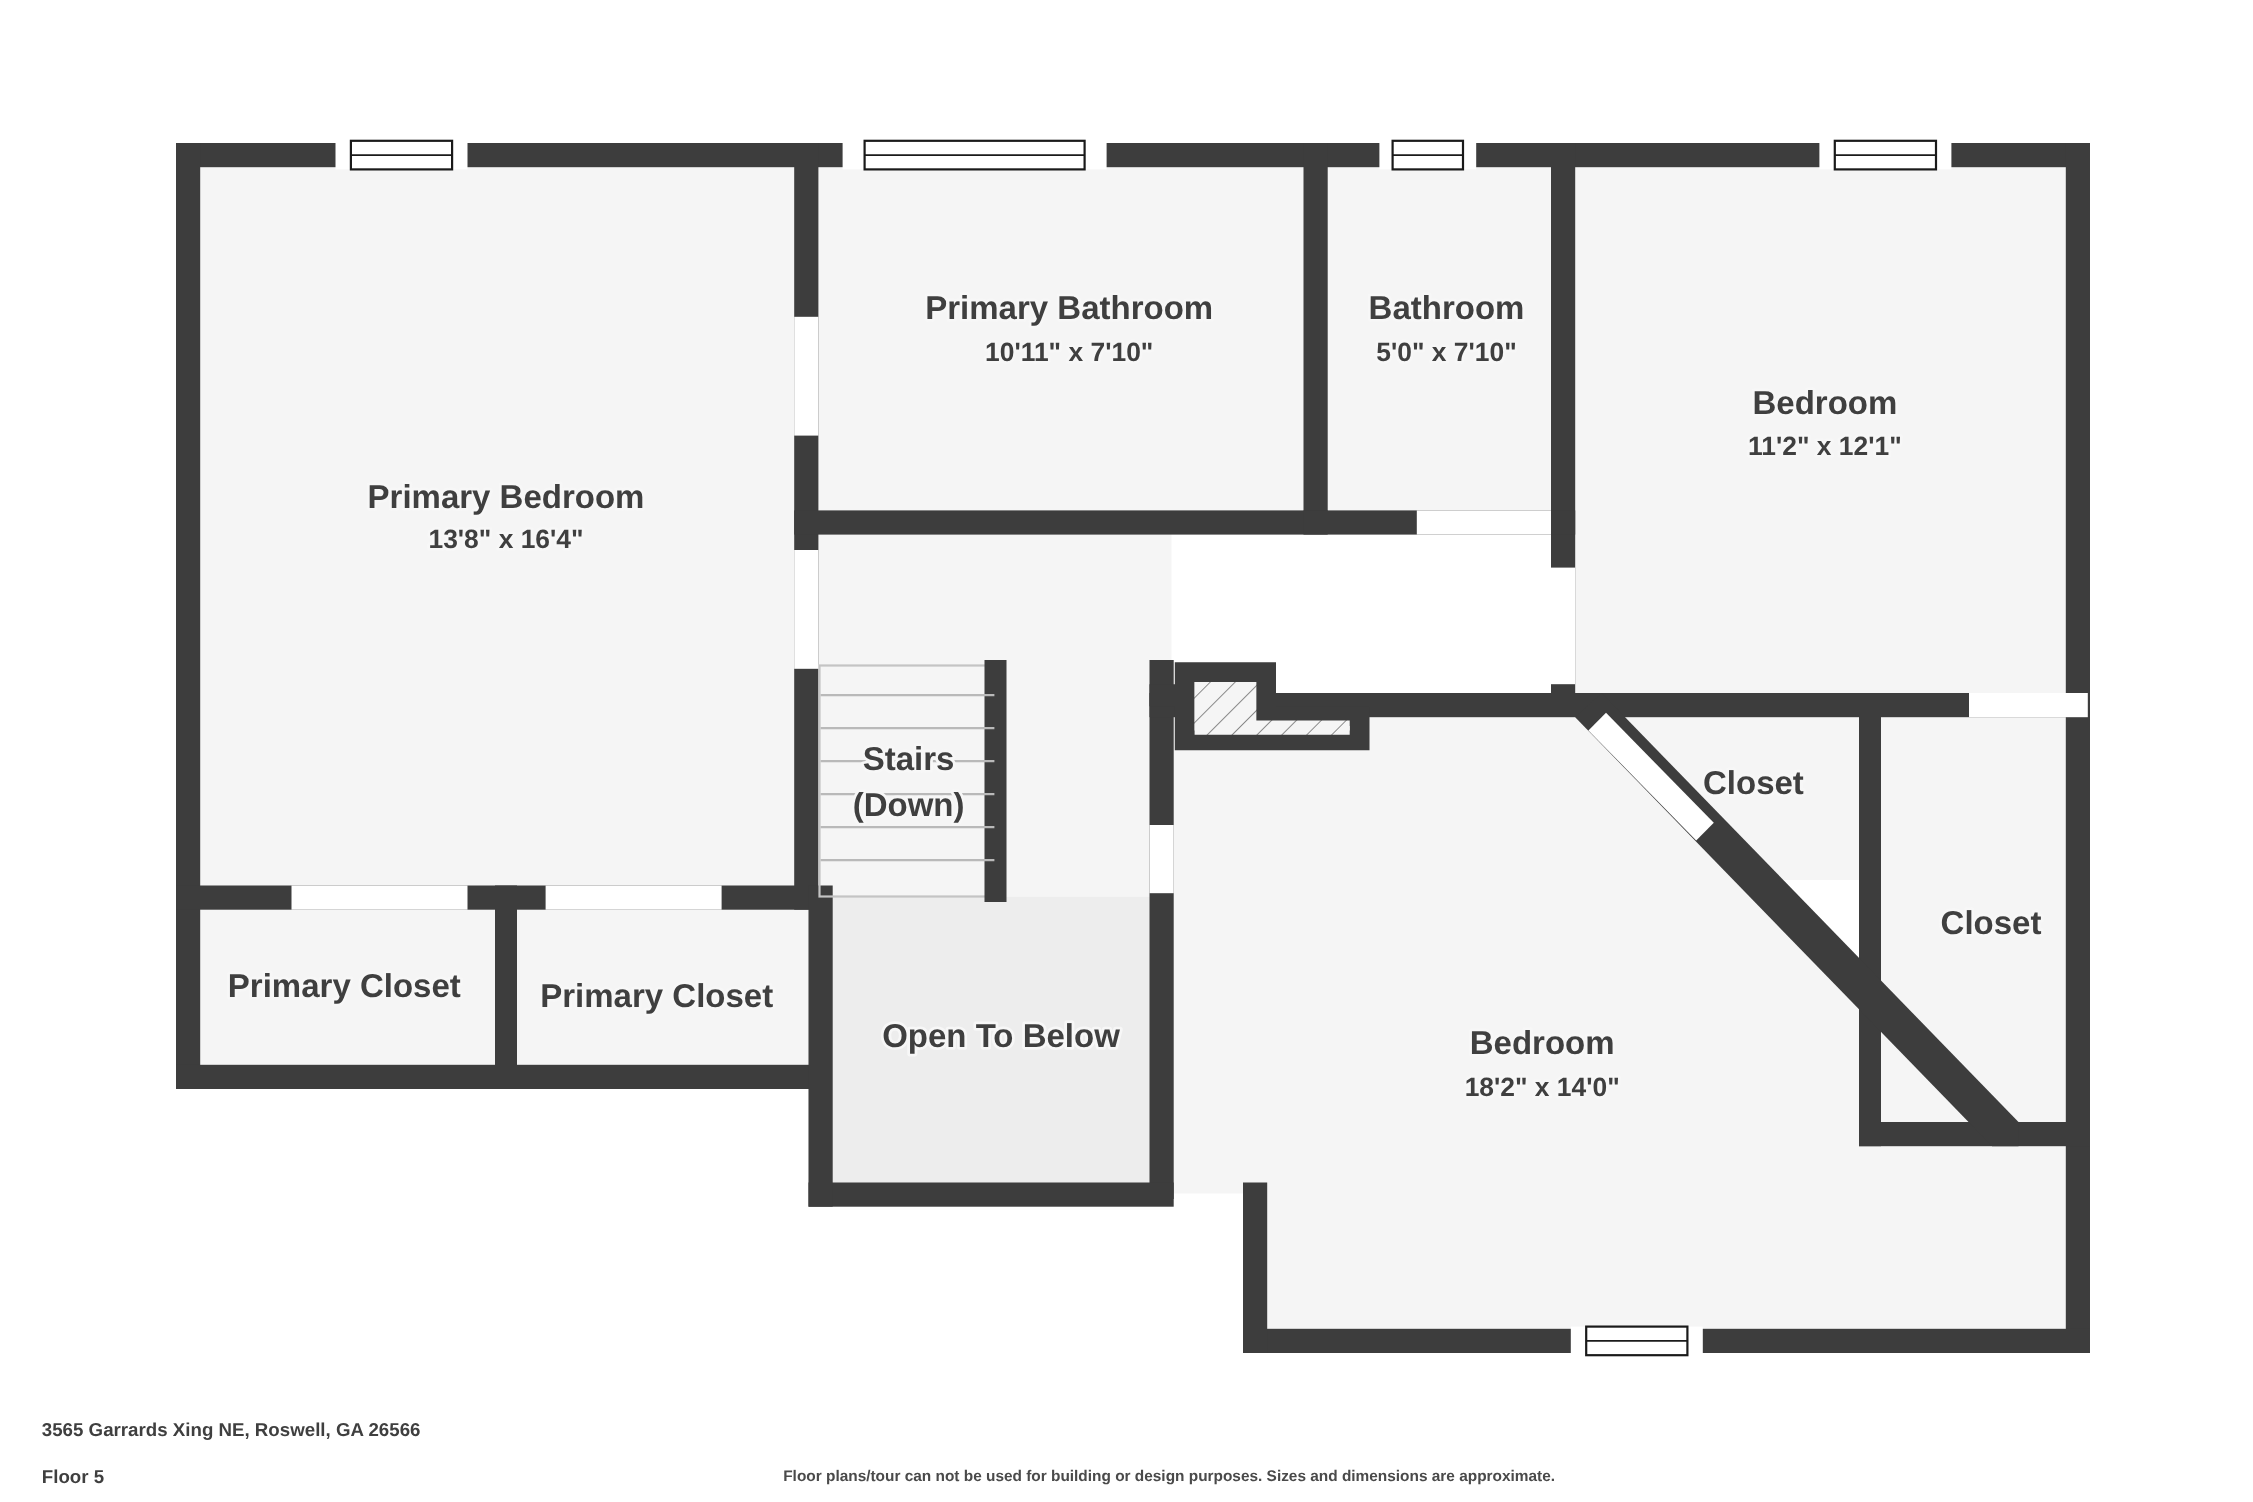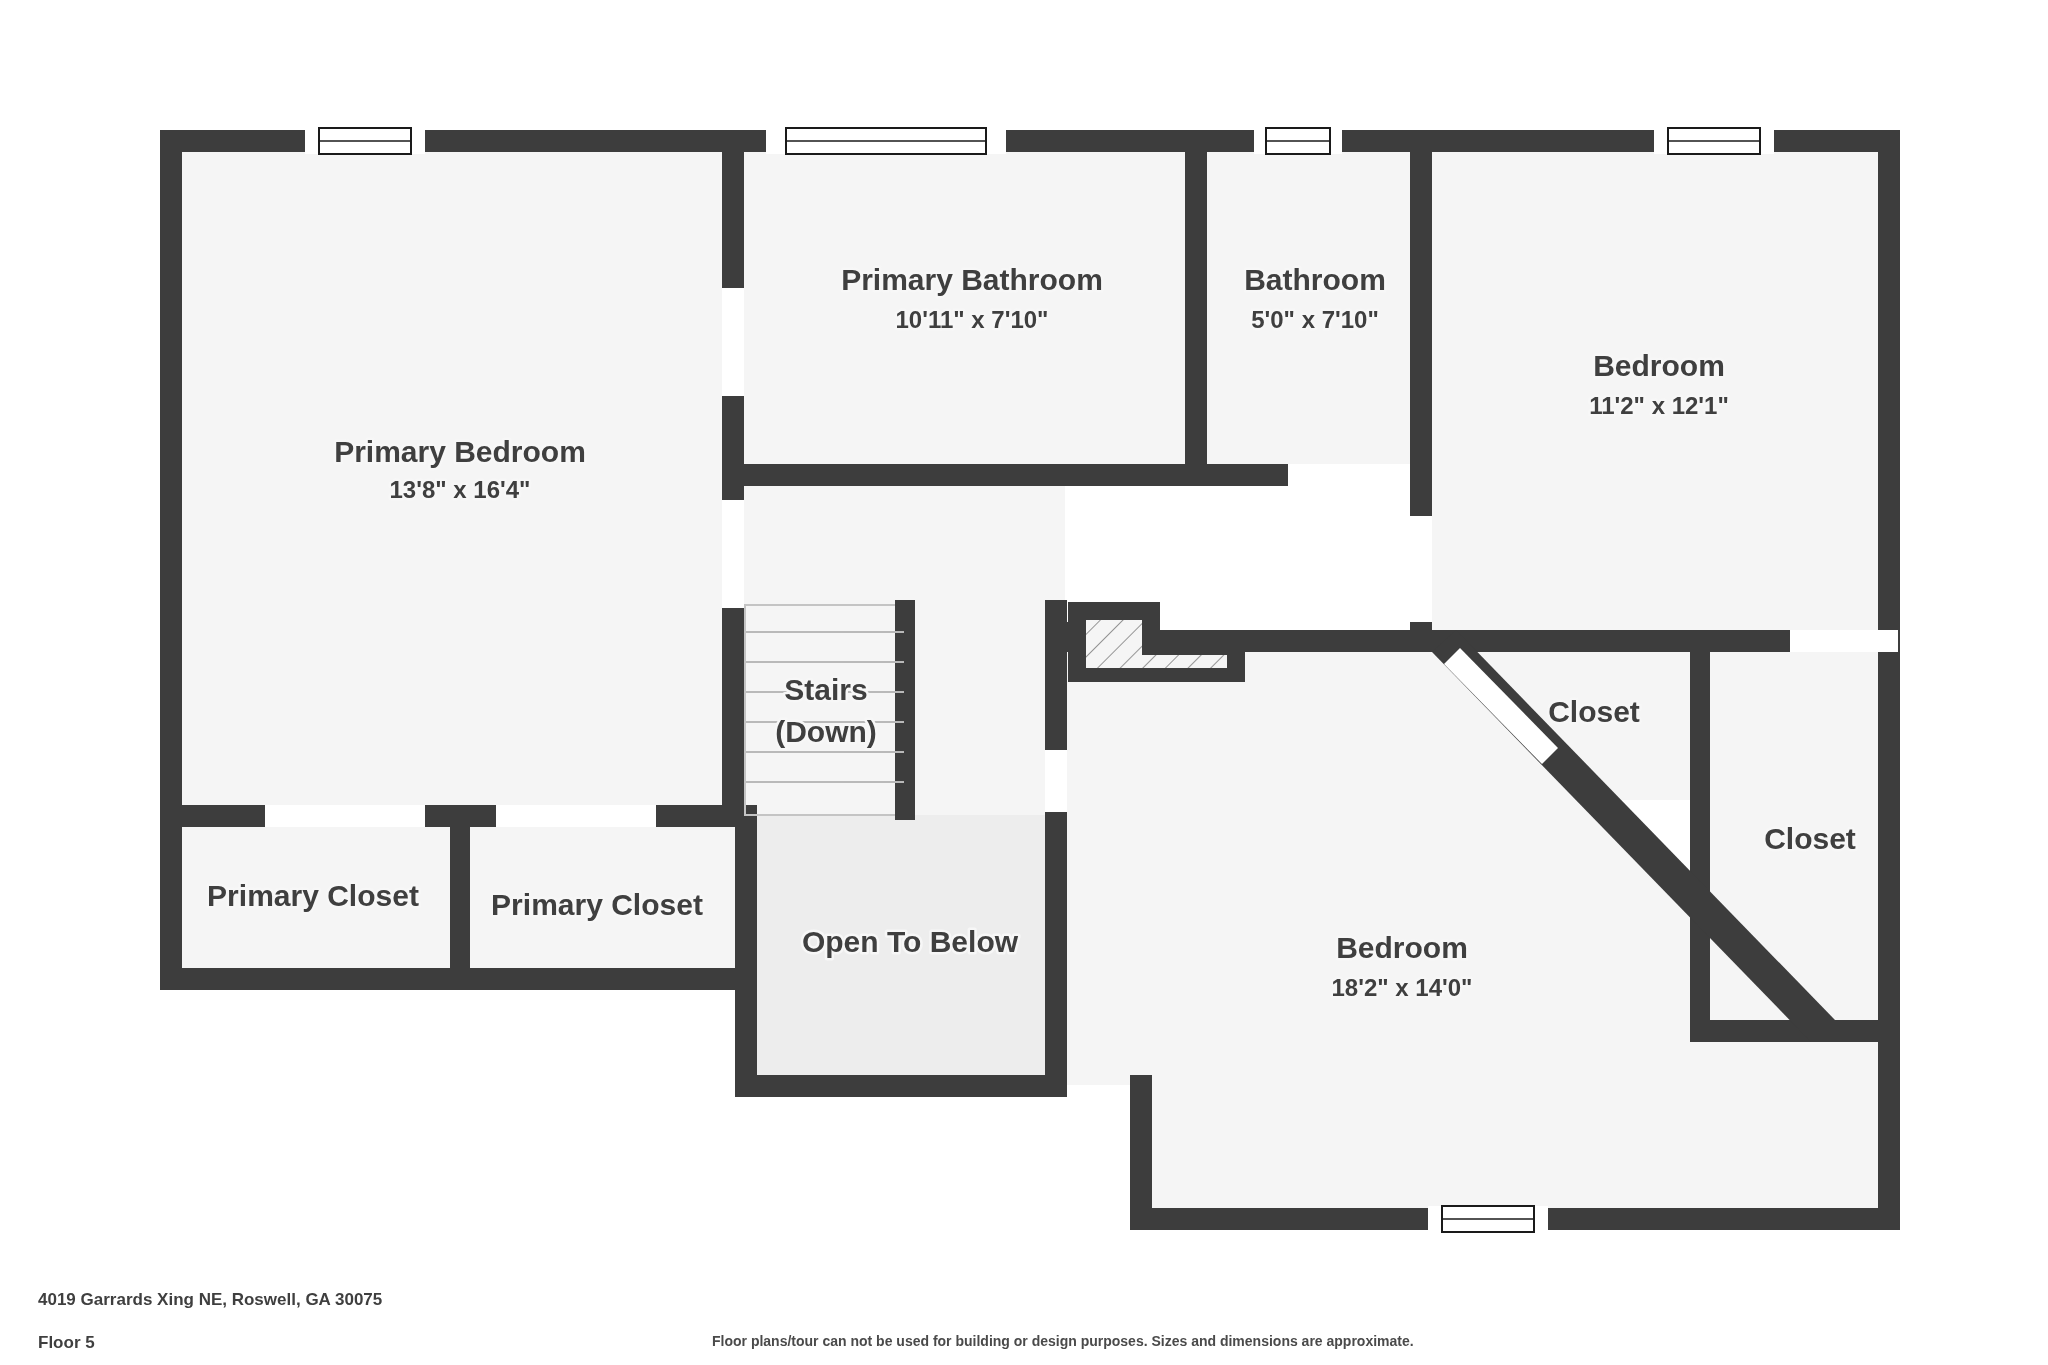--- a/index.html
+++ b/index.html
@@ -256,17 +256,17 @@
       <text class="room-label room-name" x="1810" y="849">Closet</text>
 
       <text class="room-label room-name" x="826" y="700">Stairs</text>
       <text class="room-label room-name" x="826" y="742">(Down)</text>
 
       <text class="room-label room-name" x="910" y="952">Open To Below</text>
     </g>
 
   </svg>
 
-  <div class="footer-text" id="address-line">4019 Garrards Xing NE, Roswell, GA 30075</div>
+  <div class="footer-text" id="address-line">3565 Garrards Xing NE, Roswell, GA 26566</div>
   <div class="footer-text" id="floor-line">Floor 5</div>
   <div class="footer-text" id="disclaimer-line">Floor plans/tour can not be used for building or design purposes. Sizes and dimensions are approximate.</div>
 
 </div>
 
 </body></html>

